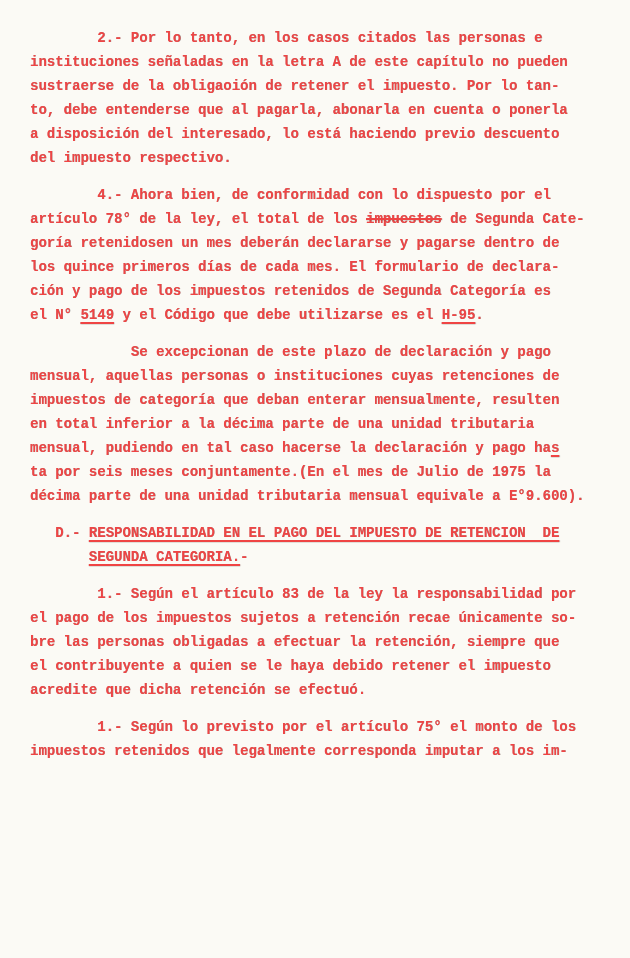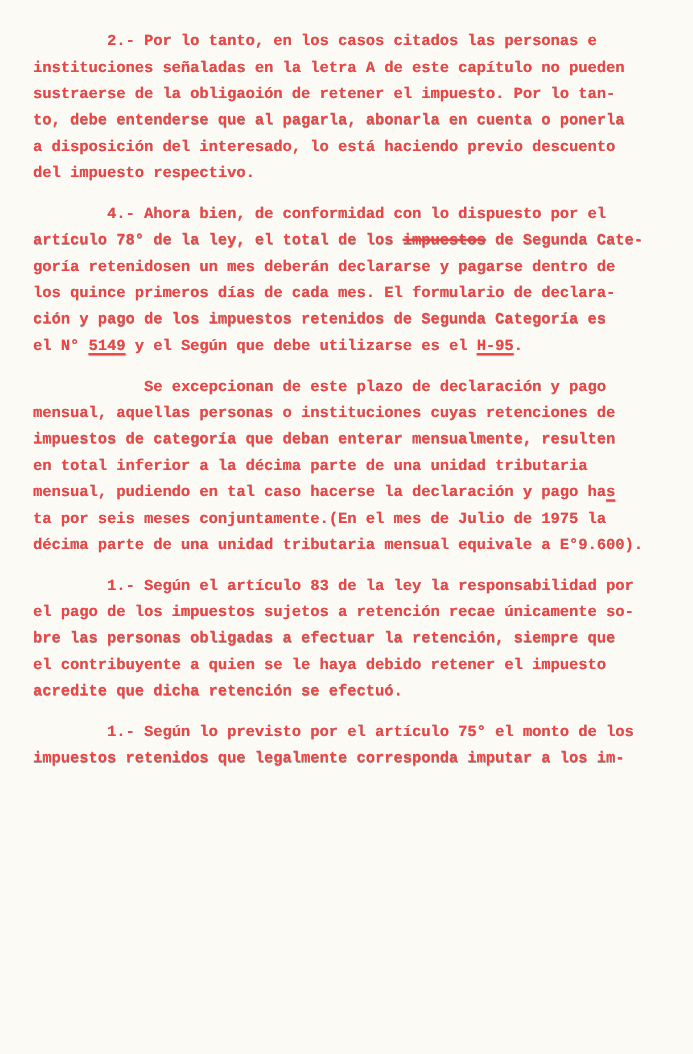--- a/index.html
+++ b/index.html
@@ -47,30 +47,32 @@
 sustraerse de la obligaoión de retener el impuesto. Por lo tan-
 to, debe entenderse que al pagarla, abonarla en cuenta o ponerla
 a disposición del interesado, lo está haciendo previo descuento
 del impuesto respectivo.</div>
 
   <div class="para"><span>        4.- Ahora bien, de conformidad con lo dispuesto por el
 artículo 78° de la ley, el total de los </span><span class="strike">impuestos</span><span> de Segunda Cate-
 goría retenidosen un mes deberán declararse y pagarse dentro de
 los quince primeros días de cada mes. El formulario de declara-
 ción y pago de los impuestos retenidos de Segunda Categoría es
-el N° </span><span class="u">5149</span><span> y el Según que debe utilizarse es el </span><span class="u">H-95</span><span>.</span></div>
+el N° </span><span class="u">5149</span><span> y el Código que debe utilizarse es el </span><span class="u">H-95</span><span>.</span></div>
 
   <div class="para"><span>            Se excepcionan de este plazo de declaración y pago
 mensual, aquellas personas o instituciones cuyas retenciones de
 impuestos de categoría que deban enterar mensualmente, resulten
 en total inferior a la décima parte de una unidad tributaria
 mensual, pudiendo en tal caso hacerse la declaración y pago ha</span><span class="u">s</span><span>
 ta por seis meses conjuntamente.(En el mes de Julio de 1975 la
 décima parte de una unidad tributaria mensual equivale a E°9.600).</span></div>
 
+  <div class="heading"><span>   D.- </span><span class="u">RESPONSABILIDAD EN EL PAGO DEL IMPUESTO DE RETENCION  DE</span><span>
+       </span><span class="u">SEGUNDA CATEGORIA.</span><span>-</span></div>
 
   <div class="para">        1.- Según el artículo 83 de la ley la responsabilidad por
 el pago de los impuestos sujetos a retención recae únicamente so-
 bre las personas obligadas a efectuar la retención, siempre que
 el contribuyente a quien se le haya debido retener el impuesto
 acredite que dicha retención se efectuó.</div>
 
 
 
   <div class="para">        1.- Según lo previsto por el artículo 75° el monto de los

